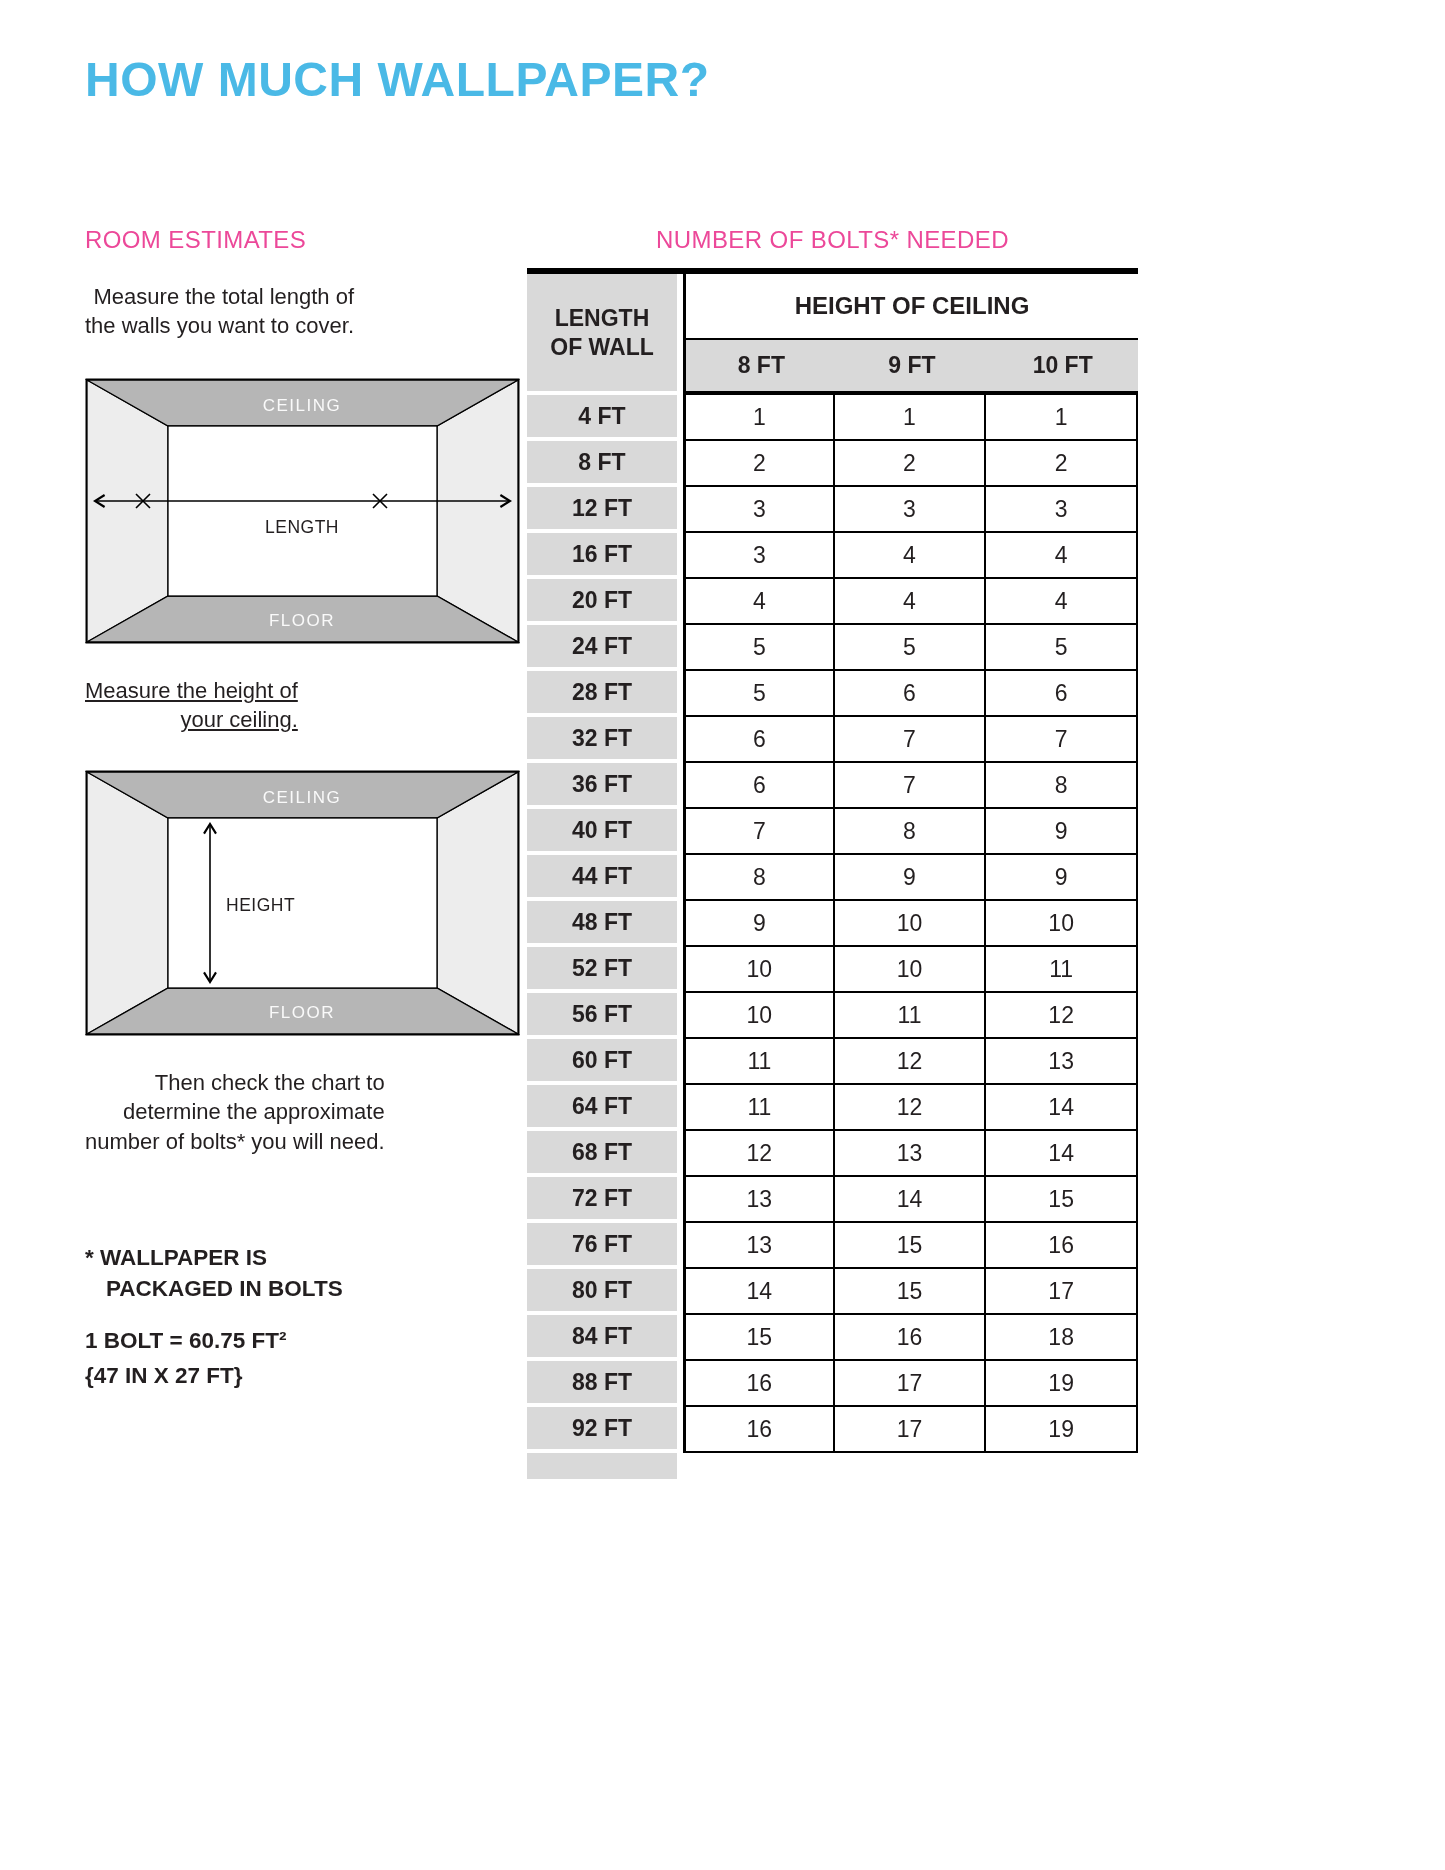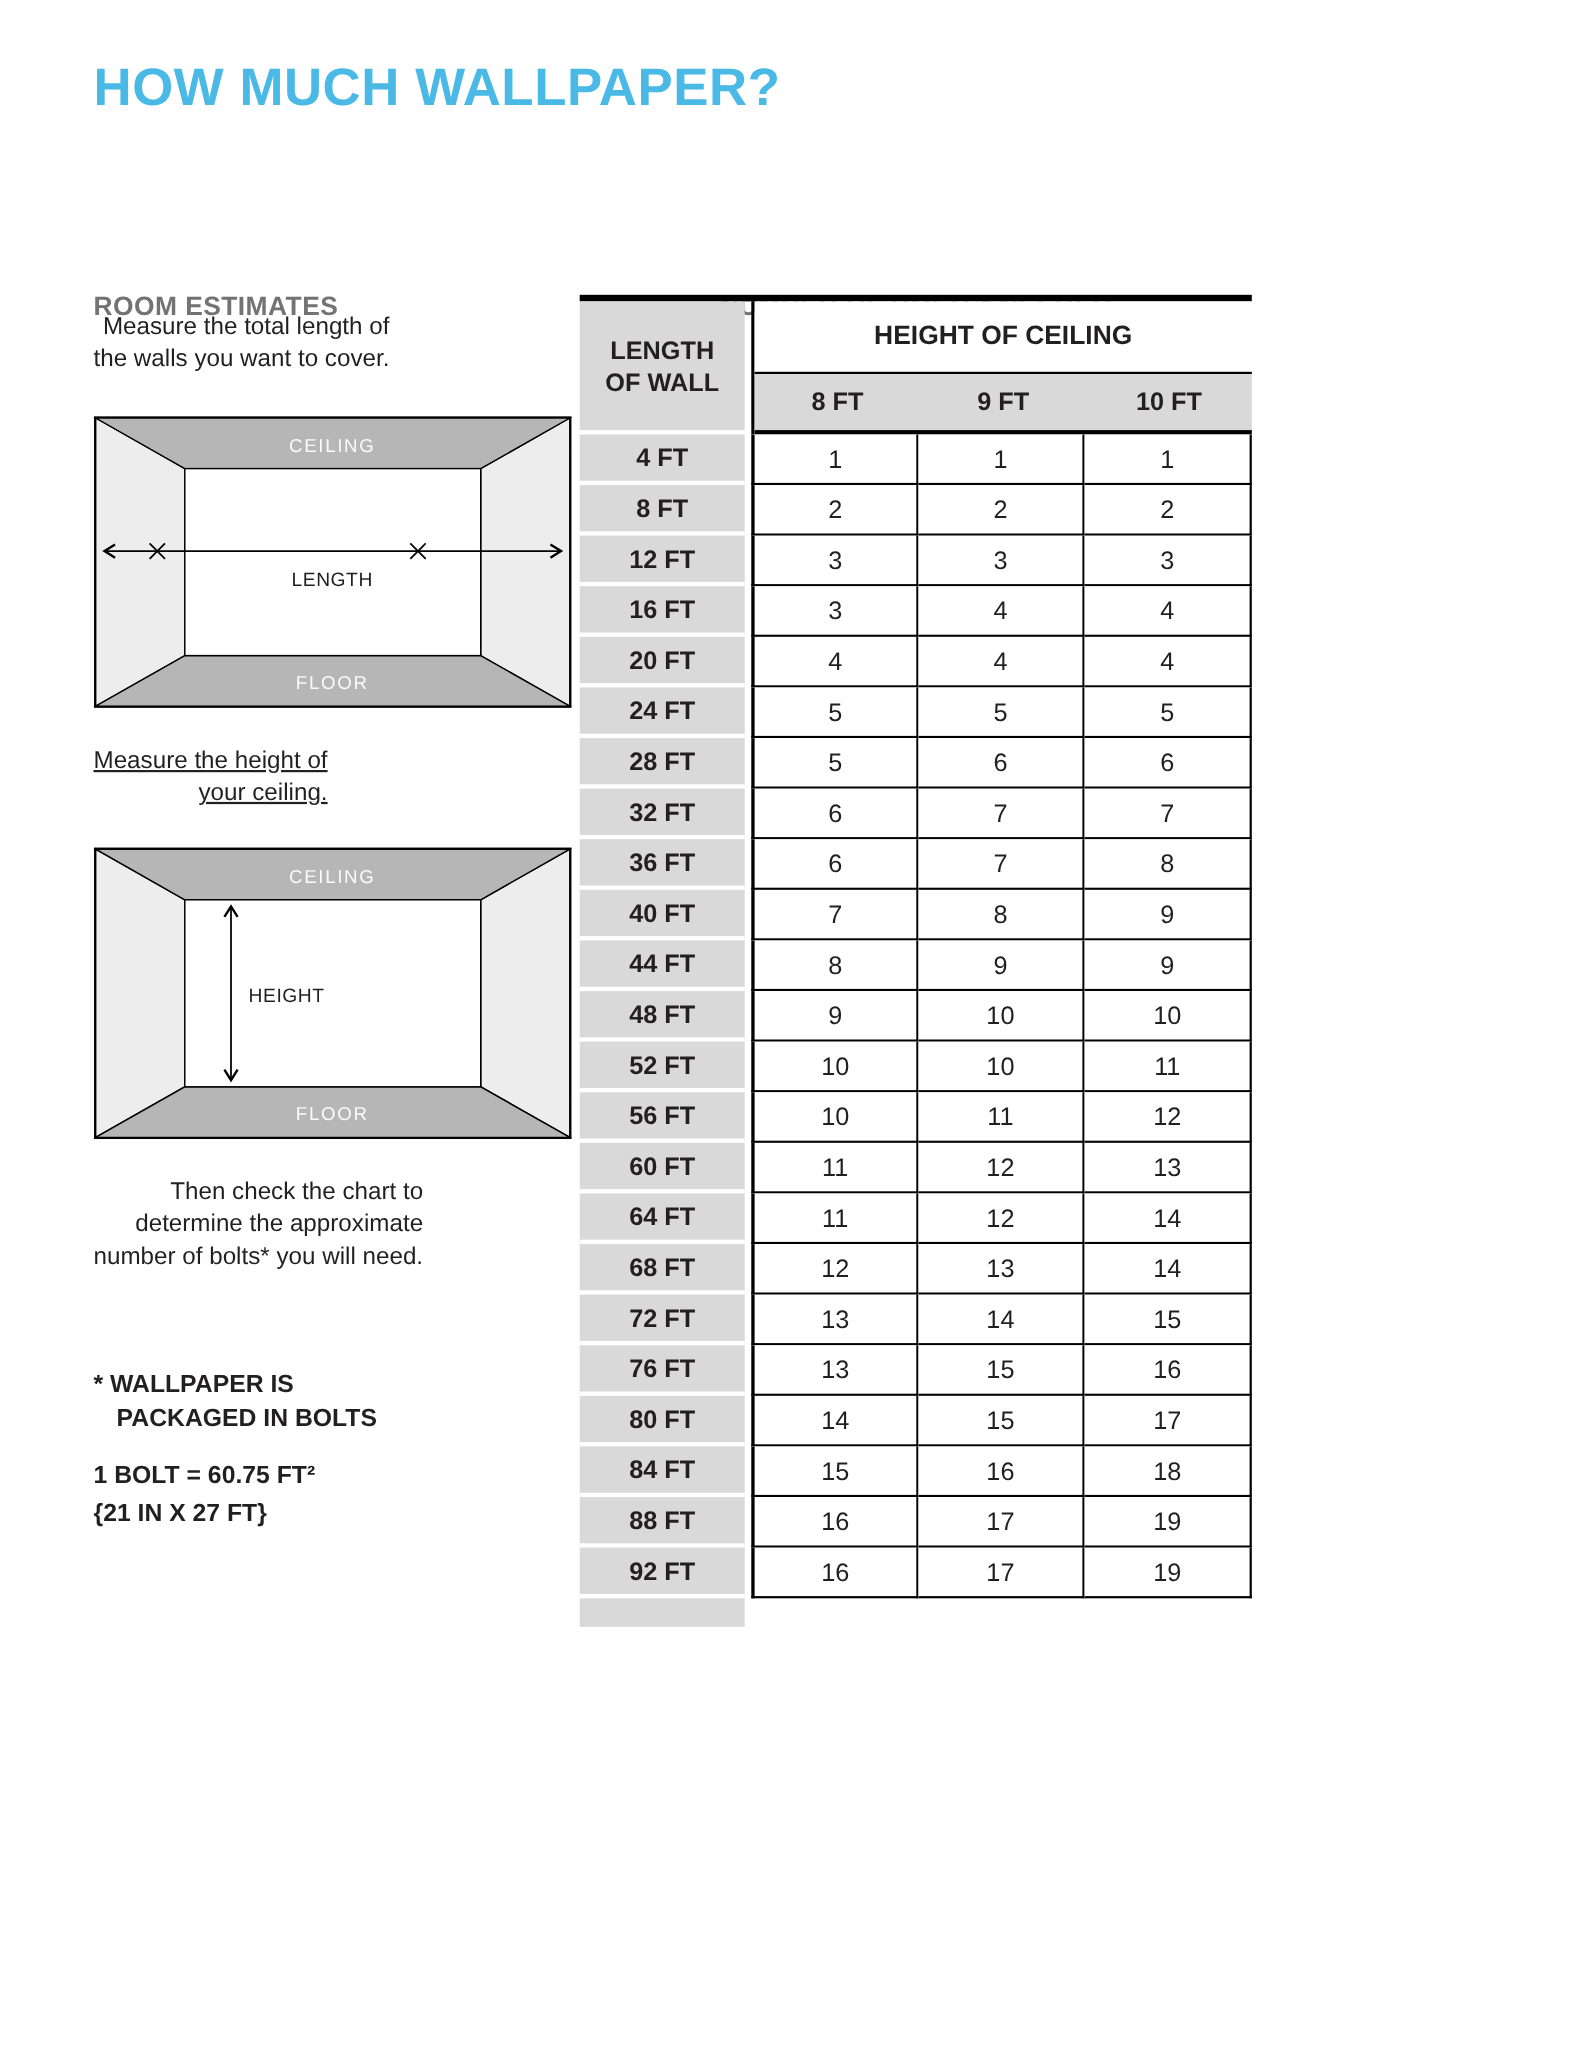--- a/index.html
+++ b/index.html
@@ -2,21 +2,21 @@
 <html><head>
 <meta charset="utf-8">
 <style>
   html, body { margin:0; padding:0; background:#ffffff; }
   body { font-family:"Liberation Sans","DejaVu Sans",sans-serif; color:#231f20; }
   .page { position:relative; width:1445px; height:1870px; background:#fff; overflow:hidden;padding-left:20px; }
 
   .title { position:absolute; left:85px; top:52px; font-size:48px; font-weight:bold;
            color:#4ab9e6; letter-spacing:0.5px; }
 
-  .section-heading { font-size:24px; font-weight:bold; color:#737373; letter-spacing:0.4px;margin-top:39px; }
+  .section-heading { font-size:24px; font-weight:normal; color:#ec4899; letter-spacing:0.4px; }
   #room-estimates-heading { position:absolute; left:85px; top:226px; }
   #table-heading { position:absolute; left:527px; top:226px; width:611px; text-align:center; }
 
   .para { position:absolute; left:85px; font-size:22px; line-height:1.34; white-space:pre-line;text-align:right; }
   #step1 { top:282px; }
   #step2 { top:676px;text-decoration:underline; }
   #step3 { top:1068px; }
 
   .diagram { position:absolute; left:85px; }
   #diagram1 { top:378px; }
@@ -115,21 +115,21 @@
 determine the approximate
 number of bolts* you will need.</div>
 
   <div class="footnote">
     <div class="line1">* WALLPAPER IS</div>
     <div class="line2">PACKAGED IN BOLTS</div>
   </div>
 
   <div class="bolt-info">
     <div>1 BOLT = 60.75 FT²</div>
-    <div>{21 IN X 27 FT}</div>
+    <div>{47 IN X 27 FT}</div>
   </div>
 
   <div class="section-heading" id="table-heading">NUMBER OF BOLTS* NEEDED</div>
 
   <div class="bolts-table">
     <div class="topbar"></div>
     <div class="thead">
       <div class="rowhead">LENGTH
 OF WALL</div>
       <div class="gutter"></div>

